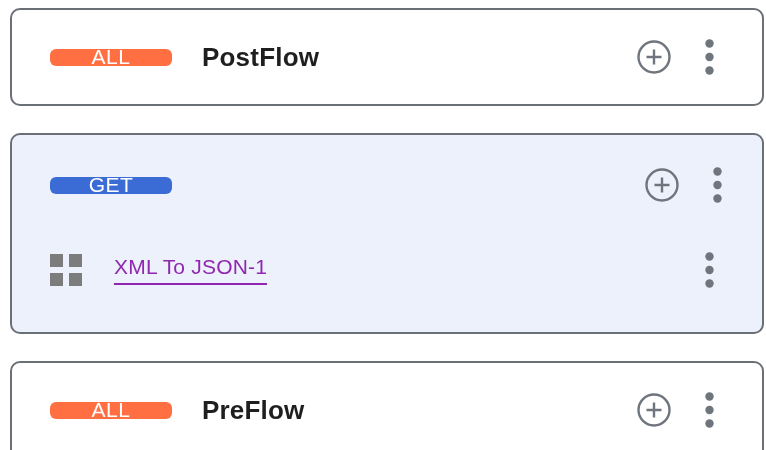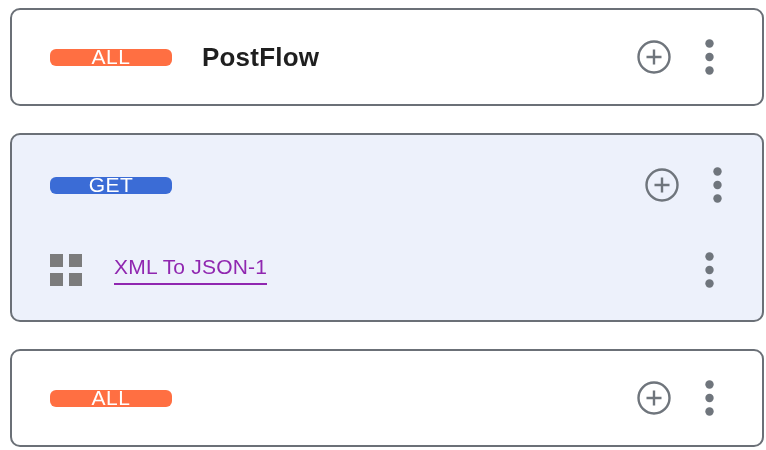--- a/index.html
+++ b/index.html
@@ -30,21 +30,21 @@
   }
   .flow-row {
     padding: 29px 48px 29px 38px;
   }
   .card.selected .flow-row {
     padding: 32px 40px 0 38px;
     text-align: right;
   }
   .policy-row {
     margin-top: 49px;
-    padding: 0 48px 32px 38px;
+    padding: 0 48px 44px 38px;
   }
   .badge {
     width: 122px;
     height: 17px;
     border-radius: 6px;
     display: flex;
     align-items: center;
     justify-content: center;
     color: #ffffff;
     font-size: 21px;
@@ -166,20 +166,21 @@
             <circle cx="4.5" cy="31.5" r="4.2" fill="#6f757c"></circle>
           </svg>
         </button>
       </div>
     </div>
   </div>
 
   <div class="card">
     <div class="row flow-row">
       <span class="badge badge-all">ALL</span>
+      <span class="flow-title">PreFlow</span>
       <div class="controls">
         <button class="icon-btn">
           <svg class="plus-svg" width="36" height="36" viewBox="0 0 36 36">
             <circle cx="18" cy="18" r="15.5" fill="none" stroke="#6f757c" stroke-width="2.4"></circle>
             <path d="M18 10.5 V25.5 M10.5 18 H25.5" stroke="#6f757c" stroke-width="2.4" fill="none"></path>
           </svg>
         </button>
         <button class="icon-btn">
           <svg class="dots-svg" width="9" height="36" viewBox="0 0 9 36">
             <circle cx="4.5" cy="4.5" r="4.2" fill="#6f757c"></circle>

